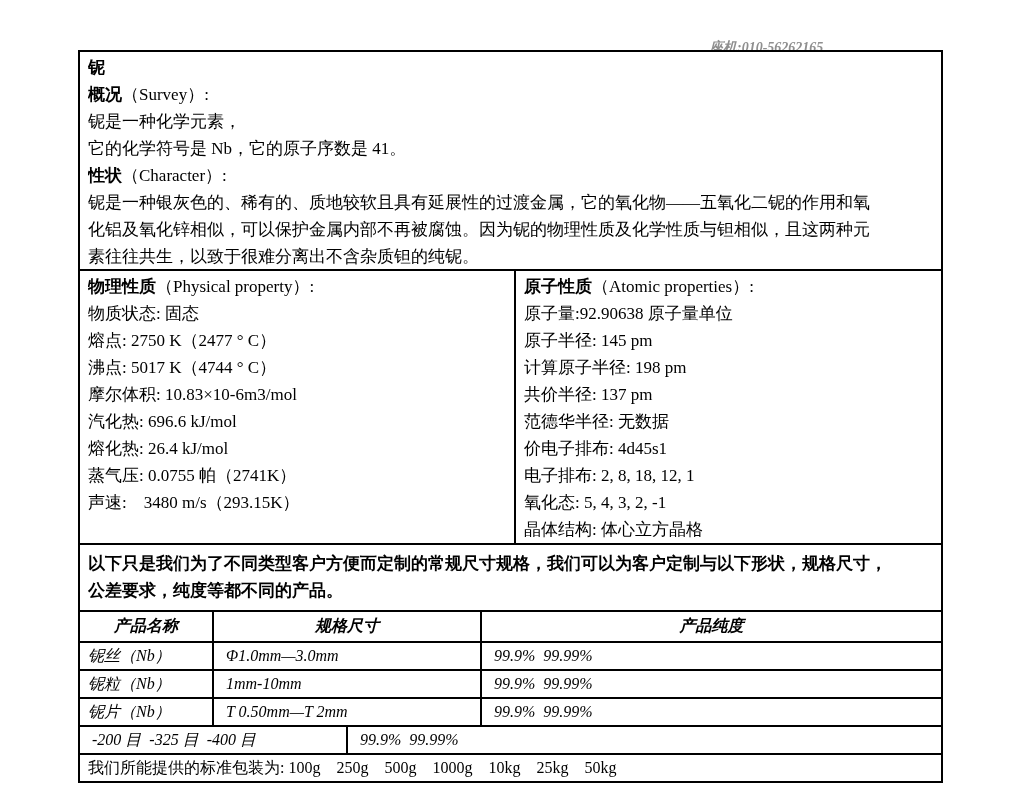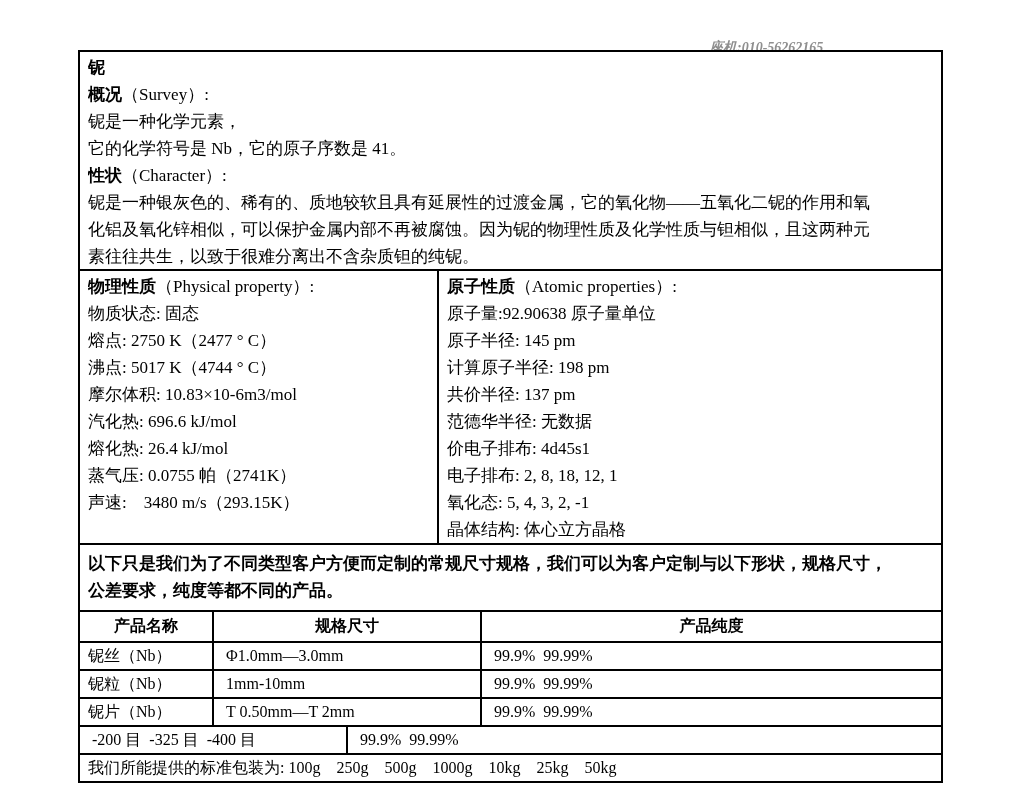--- a/index.html
+++ b/index.html
@@ -18,25 +18,25 @@
   .doc{
     position:absolute;left:78px;top:50px;width:865px;height:733px;
     border:2px solid #000;box-sizing:border-box;background:#fff;
   }
   .sec{box-sizing:border-box;overflow:hidden;}
   .line{white-space:pre;overflow:hidden;}
   .b{font-weight:bold;}
 
   .sec-intro{height:217px;padding:2px 10px 0 8px;font-size:17px;line-height:27px;}
   .sec-props{height:274px;border-top:2px solid #000;display:flex;font-size:17px;line-height:27px;}
-  .col-left{width:359px;border-right:2px solid #000;box-sizing:border-box;padding:2px 6px 0 8px;overflow:hidden;}
+  .col-left{width:436px;border-right:2px solid #000;box-sizing:border-box;padding:2px 6px 0 8px;overflow:hidden;}
   .col-right{flex:1;padding:2px 6px 0 8px;overflow:hidden;}
   .sec-note{height:67px;border-top:2px solid #000;padding:5px 10px 0 8px;font-size:17px;line-height:27px;font-weight:bold;}
 
-  .trow{display:flex;box-sizing:border-box;border-top:2px solid #000;font-size:16px;}
+  .trow{display:flex;box-sizing:border-box;border-top:2px solid #000;font-size:16px;font-style:italic;}
   .trow .c1{width:134px;border-right:2px solid #000;box-sizing:border-box;padding-left:8px;overflow:hidden;white-space:pre;}
   .trow .c2{width:268px;border-right:2px solid #000;box-sizing:border-box;padding-left:12px;overflow:hidden;white-space:pre;}
   .trow .c3{flex:1;padding-left:12px;overflow:hidden;white-space:pre;}
   .trow.thead{height:31px;line-height:28px;font-weight:bold;}
   .trow.thead .c1,.trow.thead .c2,.trow.thead .c3{padding-left:0;text-align:center;}
   .trow.tdata{height:28px;line-height:25px;}
   .sec-pack{height:36px;border-top:2px solid #000;padding-left:8px;font-size:16px;line-height:25px;white-space:pre;overflow:hidden;}
 </style>
 </head>
 <body>

